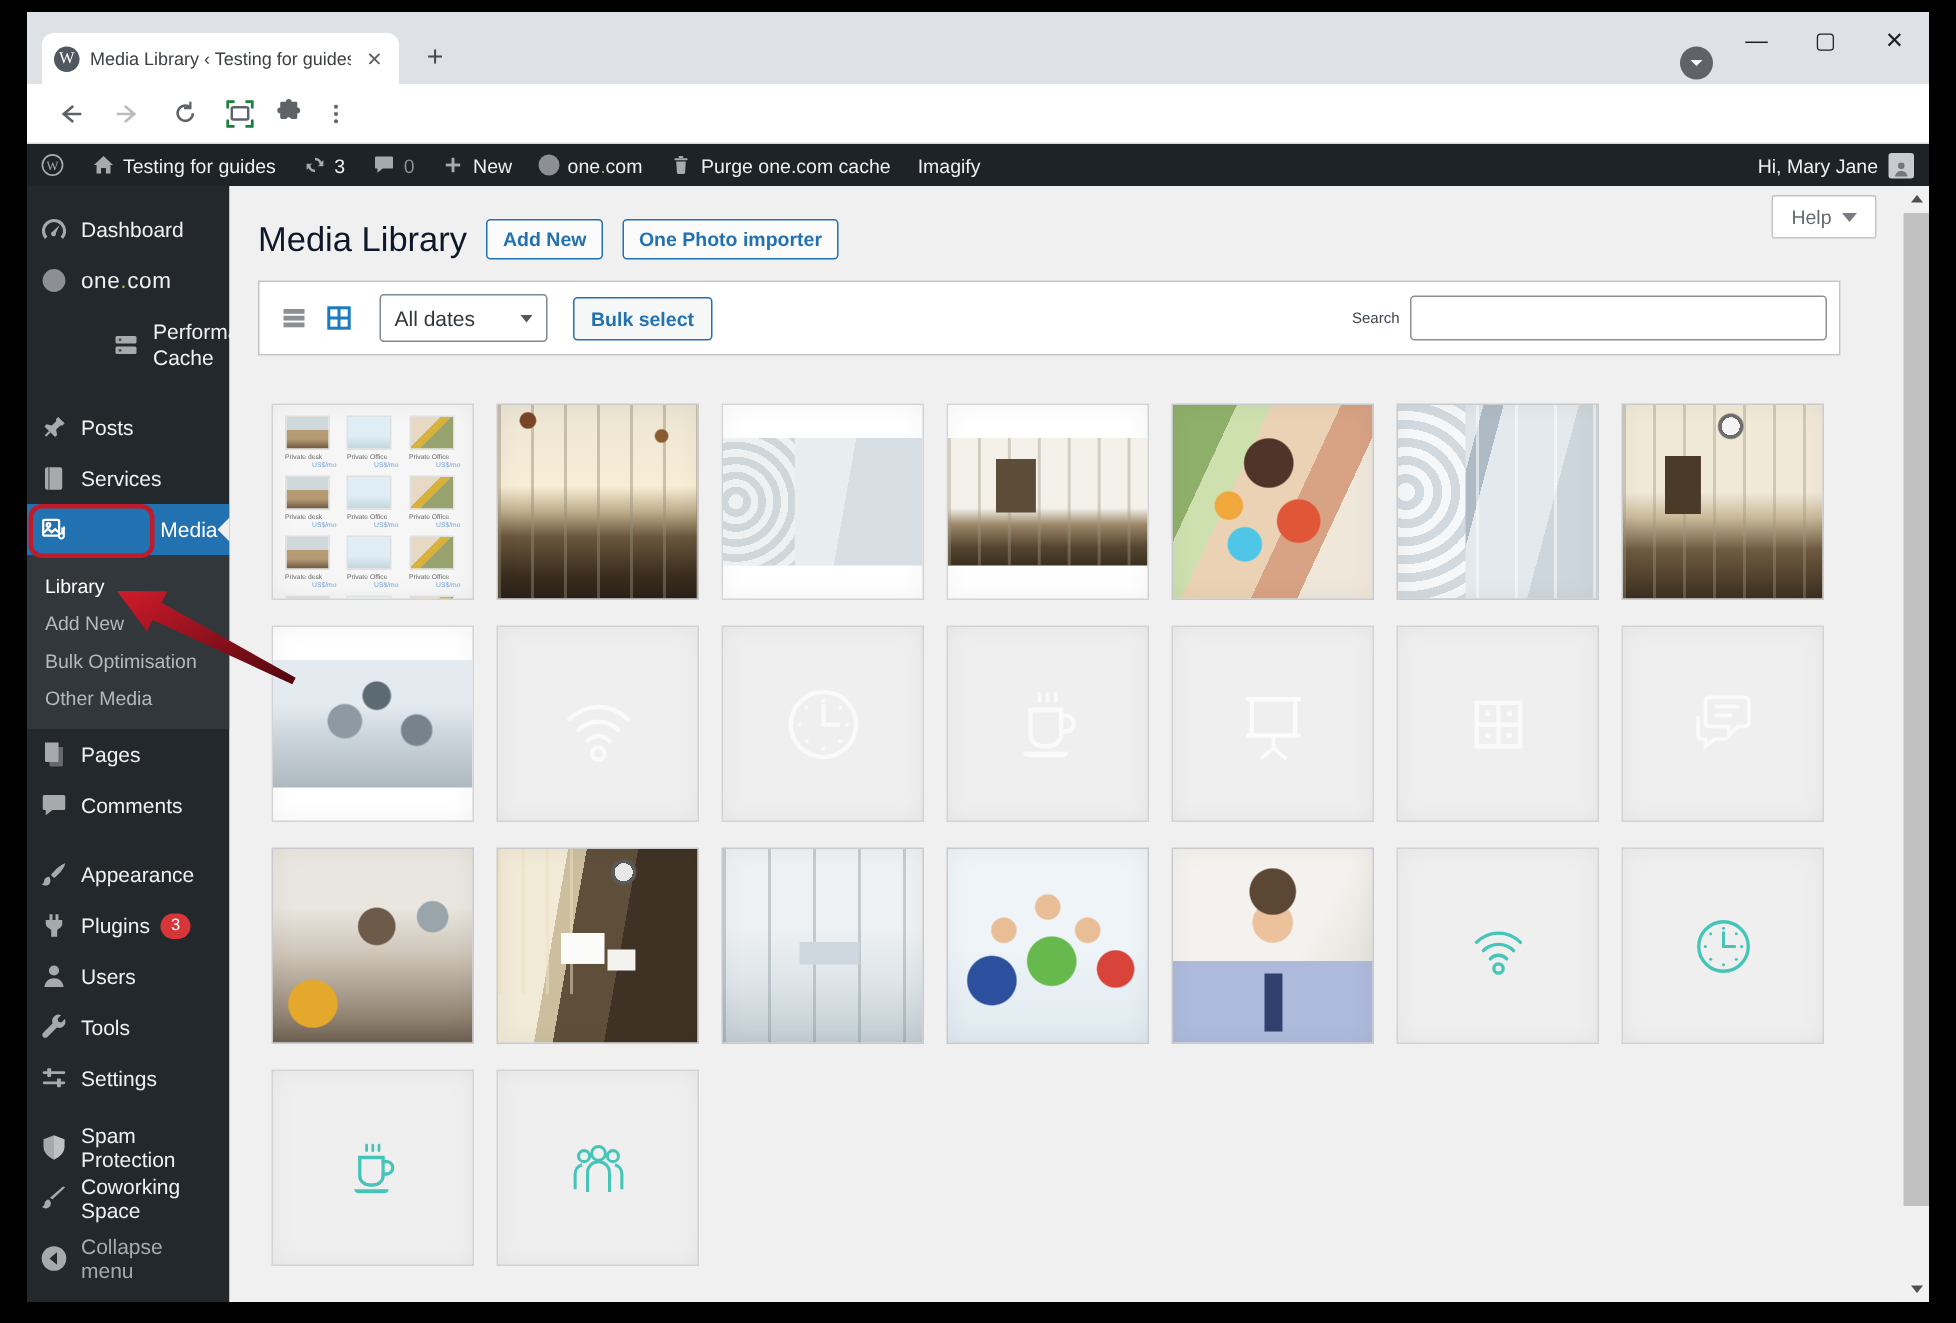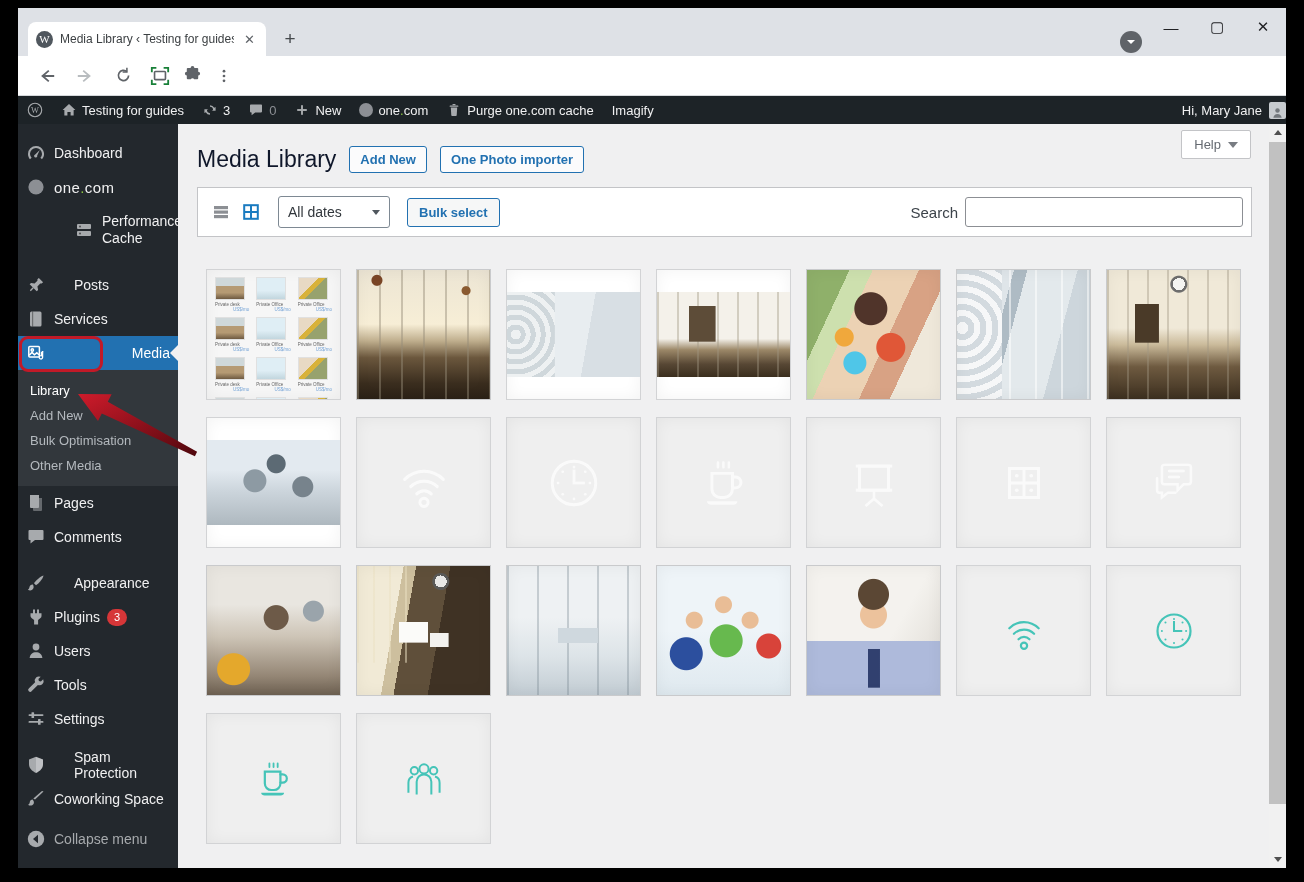--- a/index.html
+++ b/index.html
@@ -28,32 +28,32 @@
   .url-text { font-size:13px; color:#202124; }
   .url-blur { width:138px; height:13px; margin-left:6px; background:#babec2; border-radius:6px; filter:blur(3px); }
   .omni-star { margin-left:auto; color:#5f6368; cursor:pointer; display:flex; }
   .ext-ico { width:28px; height:28px; display:flex; align-items:center; justify-content:center; color:#5f6368; margin-left:4px; cursor:pointer; }
 
   
   .adminbar { height:28px; background:#1d2327; color:#f0f0f1; display:flex; align-items:center; font-size:13px; flex:none; }
   .ab-item { display:flex; align-items:center; gap:5px; padding:0 9px; height:100%; cursor:pointer; white-space:nowrap; }
   .ab-item svg { width:16px; height:16px; color:#a7aaad; }
   .ab-muted { color:#8c8f94; }
-  .ab-right { margin-left:auto; display:flex; align-items:center; gap:7px; }
+  .ab-right { margin-left:auto; display:flex; align-items:center; gap:7px; padding-right:10px; }
   .avatar { width:17px; height:17px; background:#c7cbcf; border-radius:2px; display:flex; align-items:flex-end; justify-content:center; overflow:hidden; }
   .avatar svg { width:13px; height:13px; color:#72777c; }
   .green-dot { color:#8bc53f; }
   .onecom-circle { width:14px; height:14px; border-radius:50%; background:#8c8f94; flex:none; }
 
   
   .wpbody { flex:1; display:flex; min-height:0; position:relative; }
 
-  .sidebar { width:160px; background:#23282d; flex:none; padding-top:12px; position:relative; }
+  .sidebar { width:135px; background:#23282d; flex:none; padding-top:12px; position:relative; }
   .sb-item { position:relative; display:flex; align-items:center; height:34px; padding:0 8px; color:#f0f0f1; font-size:14px; cursor:pointer; }
-  .sb-item.gap { margin-top:12px;gap:20px; }
+  .sb-item.gap { margin-top:12px; }
   .sb-item.gap-sm { margin-top:6px; }
   .sb-item.twoline { height:52px;margin-left:48px; }
   .sb-item.twoline .sb-label { white-space:normal; line-height:17px; width:108px; }
   .sb-ico { width:20px; height:20px; margin-right:8px; color:#a7aaad; flex:none; display:flex; }
   .sb-ico svg { width:20px; height:20px; }
   .sb-item.selected { background:#2271b1; color:#fff;justify-content:space-between; }
   .sb-item.selected .sb-ico { color:#fff; }
   .sb-item.selected::after { content:''; position:absolute; right:0; top:50%; margin-top:-8px; border:8px solid transparent; border-right-color:#f0f0f1; }
   .sb-item.muted { color:#a7aaad; }
   .sb-label.logo-text { font-size:15px; letter-spacing:.4px; }
@@ -78,21 +78,21 @@
   .toolbar-card { margin-top:14px; width:1055px; background:#fff; border:1px solid #c3c4c7; padding:8px; display:flex; align-items:center; }
   .view-ico { width:30px; height:30px; display:flex; align-items:center; justify-content:center; cursor:pointer; }
   .view-ico svg { width:20px; height:20px; }
   .view-list { color:#8c8f94; }
   .view-grid { color:#1a7bc0; }
   .wp-select { position:relative; height:32px; min-width:156px; margin-left:12px; border:1px solid #7e8993; border-radius:3px; background:#fff; display:flex; align-items:center; padding:0 30px 0 9px; font-size:14px; color:#32373c; cursor:pointer; }
   .wp-select.narrow { min-width:112px; }
   .wp-select .chev { position:absolute; right:9px; top:13px; width:0; height:0; border-left:4.5px solid transparent; border-right:4.5px solid transparent; border-top:5.5px solid #50575e; }
   .bulk-btn { margin-left:17px; padding:6px 11px; font-size:13px; font-weight:bold; color:#2271b1; background:#f6f7f7; border:1px solid #2271b1; border-radius:3px; cursor:pointer; }
   .search-group { margin-left:auto; display:flex; align-items:center; }
-  .search-label { font-size:15px; color:#3c434a; margin-right:7px;margin-left:32px; }
+  .search-label { font-size:10px; color:#3c434a; margin-right:7px;margin-left:32px; }
   .search-input { width:278px; height:30px; border:1px solid #8c8f94; border-radius:3px; background:#fff; font-size:13px; padding:0 8px; outline:none; }
 
   
   .grid { display:grid; grid-template-columns:repeat(7,135px); gap:17px 15px; margin:32px 0 0 9px; }
   .cell { width:135px; height:131px; position:relative; background:#efefef; border:1px solid #d2d3d5; box-shadow:inset 0 0 16px rgba(0,0,0,.05); cursor:pointer; overflow:hidden; }
   .cell.photo { border-color:#c9cacc; }
   .cell.iconcell { display:flex; align-items:center; justify-content:center; }
   .cell .faint { color:#fdfdfd; opacity:.85; width:58px; height:58px; }
   .cell .teal { color:#45c4b8; width:44px; height:44px; }
   .lb { background:#fff; }

